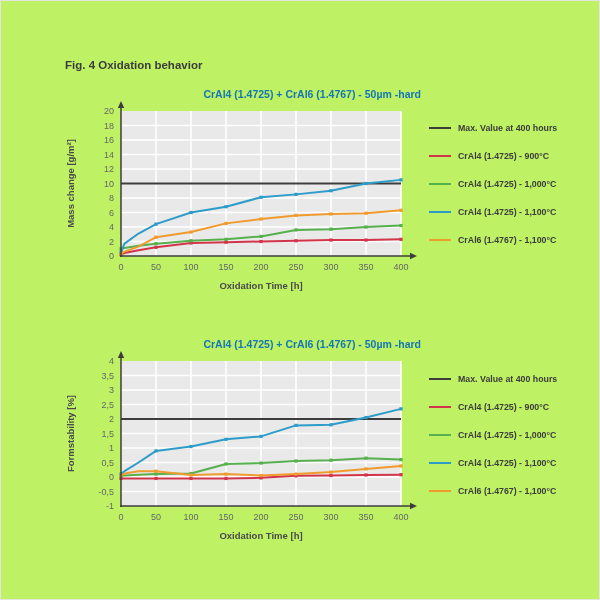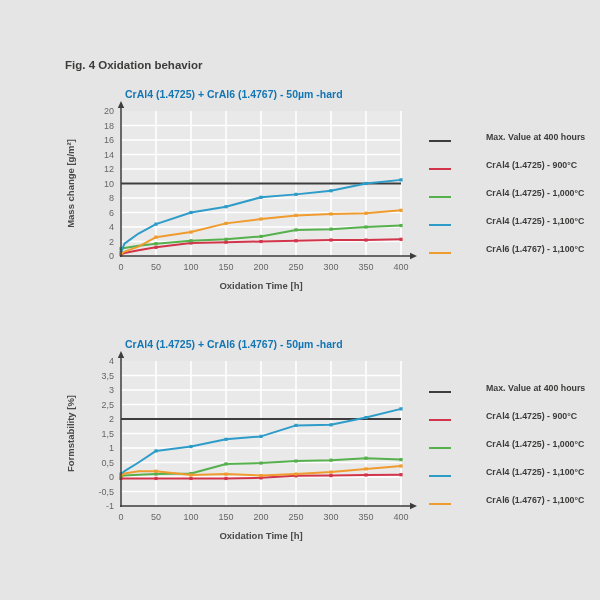--- a/index.html
+++ b/index.html
@@ -1,53 +1,52 @@
 <!DOCTYPE html>
 <html><head>
 <meta charset="utf-8">
 <style>
   html, body { margin: 0; padding: 0; background: #ffffff; }
   #page {
     position: relative;
     width: 600px;
     height: 600px;
-    background: #e5e5e5;
+    background: #bef264;
     border: 1px solid #e4e4e4;
     box-sizing: border-box;
     font-family: "Liberation Sans", sans-serif;
     overflow: hidden;
   }
   .fig-caption {
     position: absolute;
     left: 64px;
     font-size: 11.5px;
     font-weight: bold;
     color: #3c3c3b;
     white-space: nowrap;
   }
   .chart-title {
     position: absolute;
     left: 124px;
     width: 296px;
-    text-align: left;
+    text-align: right;
     font-size: 10.5px;
     font-weight: bold;
     white-space: nowrap;
   }
   .chart-svg { position: absolute; left: 60px; }
   .legend {
     position: absolute;
     left: 428px;
     width: 150px;
   }
   .legend-item {
     display: flex;
-    align-items: flex-end;
+    align-items: center;
     height: 28px;
-    gap: 28px;
   }
   .legend-swatch {
     width: 22px;
     height: 2px;
     margin-right: 7px;
     flex: none;
   }
   .legend-label {
     font-size: 8.8px;
     font-weight: bold;

